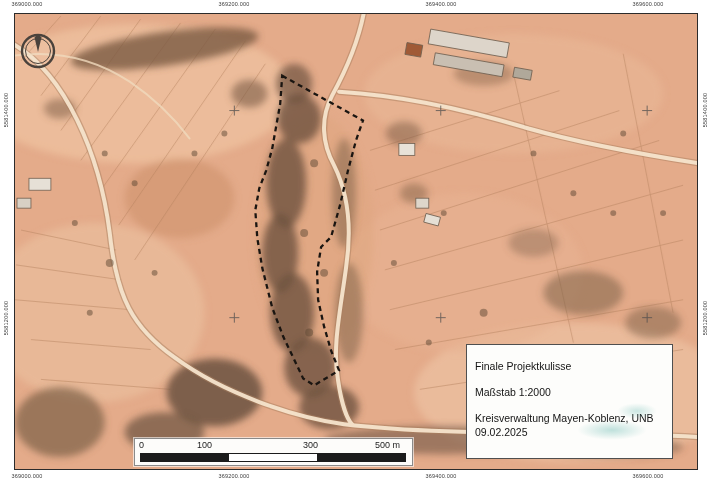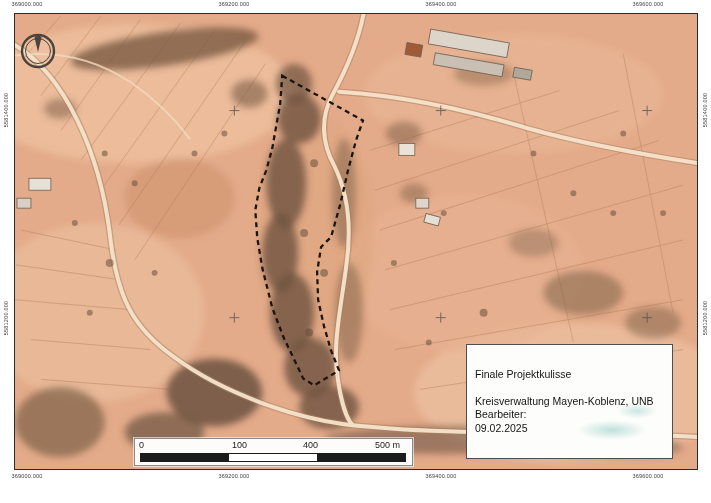--- a/index.html
+++ b/index.html
@@ -16,21 +16,21 @@
   .north{position:absolute;left:3px;top:16px;width:40px;height:40px;}
   
   .scalebar{position:absolute;left:119px;top:424px;width:277px;height:26px;background:#fdfcfa;
             border:1px solid #8a8a8a;box-shadow:0 0 0 1px rgba(255,255,255,.6);}
   .scalebar .lab{position:absolute;top:1px;font-size:9px;color:#1c1c1c;}
   .sb-bar{position:absolute;left:5px;top:14px;width:264px;height:7px;border:1px solid #1b1b1b;
           display:flex;box-sizing:content-box;background:#fff;}
   .sb-seg{height:100%;}
   
   .titleblock{position:absolute;left:451px;top:330px;width:207px;height:115px;background:#fdfdfb;
-              border:1px solid #4f4f4f;box-sizing:border-box;padding:23px 8px;
+              border:1px solid #4f4f4f;box-sizing:border-box;padding:15px 8px;
               font-size:10.5px;line-height:13.5px;color:#141414;}
   .titleblock .gap1{margin-top:12px;}
   .titleblock .gap2{margin-top:13px;}
   .smudge{position:absolute;left:110px;top:75px;width:70px;height:20px;
           background:radial-gradient(ellipse at center,rgba(88,178,168,.38),rgba(88,178,168,0) 70%);}
   .smudge2{position:absolute;left:150px;top:58px;width:40px;height:16px;
           background:radial-gradient(ellipse at center,rgba(88,178,168,.30),rgba(88,178,168,0) 70%);}
 </style>
 </head>
 <body>
@@ -190,33 +190,33 @@
     </svg>
 
     <svg class="north" viewBox="0 0 40 40">
       <circle cx="20" cy="21" r="16" fill="rgba(255,255,255,0.06)" stroke="#4a423c" stroke-width="2.4"></circle>
       <circle cx="20" cy="21" r="12.5" fill="none" stroke="#4a423c" stroke-width="1"></circle>
       <path d="M20 22 L16.5 7.5 L20 4 L23.5 7.5 Z" fill="#4a423c"></path>
     </svg>
 
     <div class="scalebar">
       <span class="lab" style="left:4px;">0</span>
-      <span class="lab" style="left:97px;">100</span>
-      <span class="lab" style="left:168px;">400</span>
+      <span class="lab" style="left:62px;">100</span>
+      <span class="lab" style="left:168px;">300</span>
       <span class="lab" style="left:240px;">500 m</span>
       <div class="sb-bar">
         <div class="sb-seg" style="width:88px;background:#1b1b1b;"></div>
         <div class="sb-seg" style="width:88px;background:#ffffff;"></div>
         <div class="sb-seg" style="width:88px;background:#1b1b1b;"></div>
       </div>
     </div>
 
     <div class="titleblock">
       <div>Finale Projektkulisse</div>
+      <div class="gap1">Maßstab 1:2000</div>
       <div class="gap2">Kreisverwaltung Mayen-Koblenz, UNB</div>
-      <div>Bearbeiter:</div>
       <div>09.02.2025</div>
       <div class="smudge"></div>
       <div class="smudge2"></div>
     </div>
 
   </div>
 </div>
 
 </body></html>

